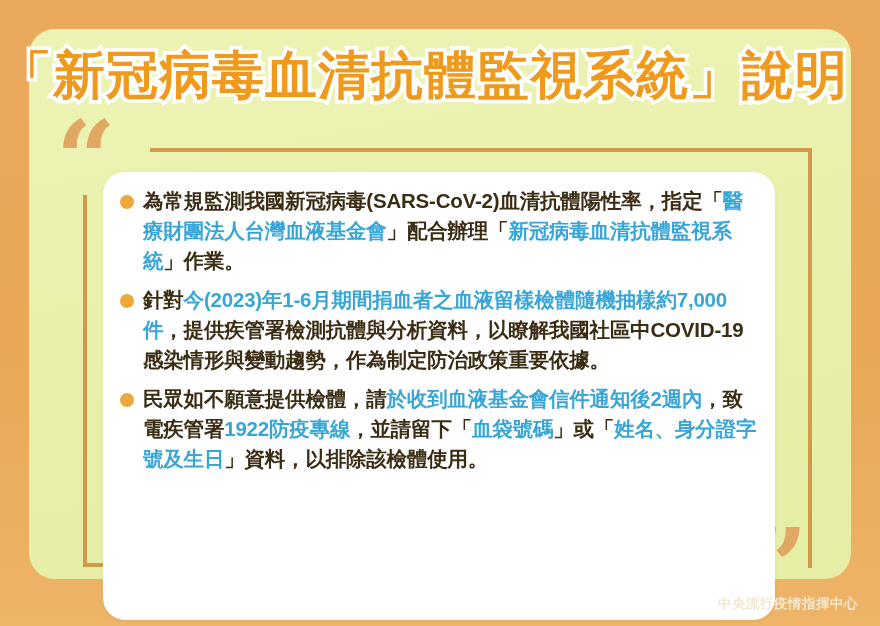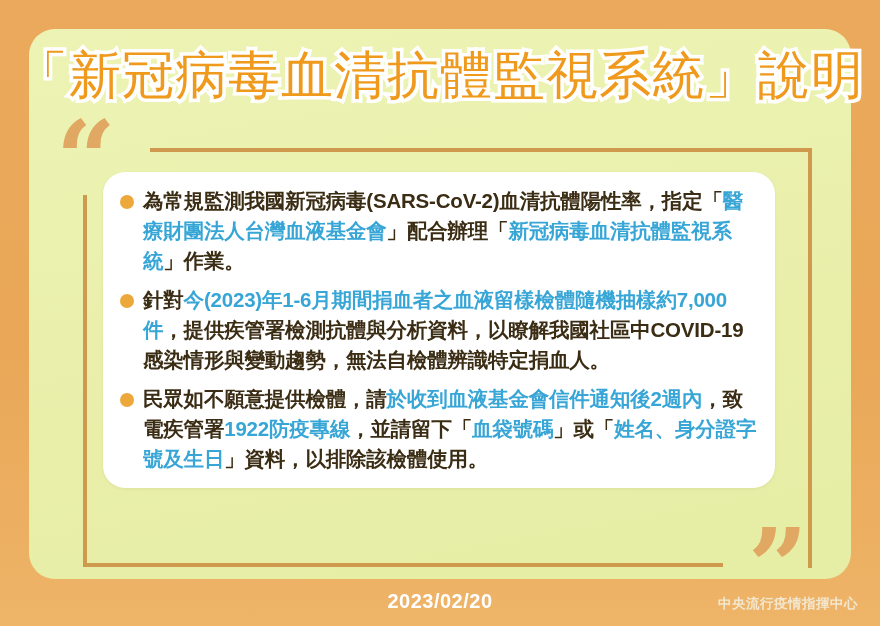--- a/index.html
+++ b/index.html
@@ -55,24 +55,24 @@
     box-sizing: border-box;
     pointer-events: none;
   }
 
   
   .title {
     position: absolute;
     left: 0;
     top: 44px;
     width: 880px;
-    text-align: center;
+    text-align: left;
     font-size: 52px;
     line-height: 62px;
-    font-weight: normal;
+    font-weight: bold;
     letter-spacing: 1px;
     color: #ef9a1d;
     -webkit-text-stroke: 7px #ffffff;
     paint-order: stroke fill;
     text-shadow:
       0 0 1px #ffffff,
       3px 3px 0 rgba(255,255,255,0.85);
     white-space: nowrap;
   }
 
@@ -95,21 +95,21 @@
     top: 516px;
     font-size: 104px;
   }
 
   
   .card {
     position: absolute;
     left: 103px;
     top: 172px;
     width: 672px;
-    height: 316px;
+    height: 448px;
     background: #ffffff;
     border-radius: 22px;
     box-sizing: border-box;
     padding: 14px 16px 10px 14px;
     box-shadow: 0 1px 3px rgba(120,110,60,0.10);
   }
 
   .bullets {
     list-style: none;
     margin: 0;
@@ -171,21 +171,21 @@
   <div class="frame-tr"></div>
 
   <div class="title">「新冠病毒血清抗體監視系統」說明</div>
 
   <div class="quote quote-open">“</div>
   <div class="quote quote-close">”</div>
 
   <div class="card">
     <ul class="bullets" id="bullet-list">
         <li class="bullet"><span class="dot"></span><span>為常規監測我國新冠病毒(SARS-CoV-2)血清抗體陽性率，指定「</span><span class="hl">醫療財團法人台灣血液基金會</span><span>」配合辦理「</span><span class="hl">新冠病毒血清抗體監視系統</span><span>」作業。</span></li>
-        <li class="bullet"><span class="dot"></span><span>針對</span><span class="hl">今(2023)年1-6月期間捐血者之血液留樣檢體隨機抽樣約7,000件</span><span>，提供疾管署檢測抗體與分析資料，以瞭解我國社區中COVID-19感染情形與變動趨勢，無法自檢體辨識特定捐血人。</span></li>
+        <li class="bullet"><span class="dot"></span><span>針對</span><span class="hl">今(2023)年1-6月期間捐血者之血液留樣檢體隨機抽樣約7,000件</span><span>，提供疾管署檢測抗體與分析資料，以瞭解我國社區中COVID-19感染情形與變動趨勢，作為制定防治政策重要依據。</span></li>
         <li class="bullet"><span class="dot"></span><span>民眾如不願意提供檢體，請</span><span class="hl">於收到血液基金會信件通知後2週內</span><span>，致電疾管署</span><span class="hl">1922防疫專線</span><span>，並請留下「</span><span class="hl">血袋號碼</span><span>」或「</span><span class="hl">姓名、身分證字號及生日</span><span>」資料，以排除該檢體使用。</span></li>
       </ul>
   </div>
 
   <div class="footer-date">2023/02/20</div>
   <div class="footer-org">中央流行疫情指揮中心</div>
 
 </div>
 
 </body></html>

